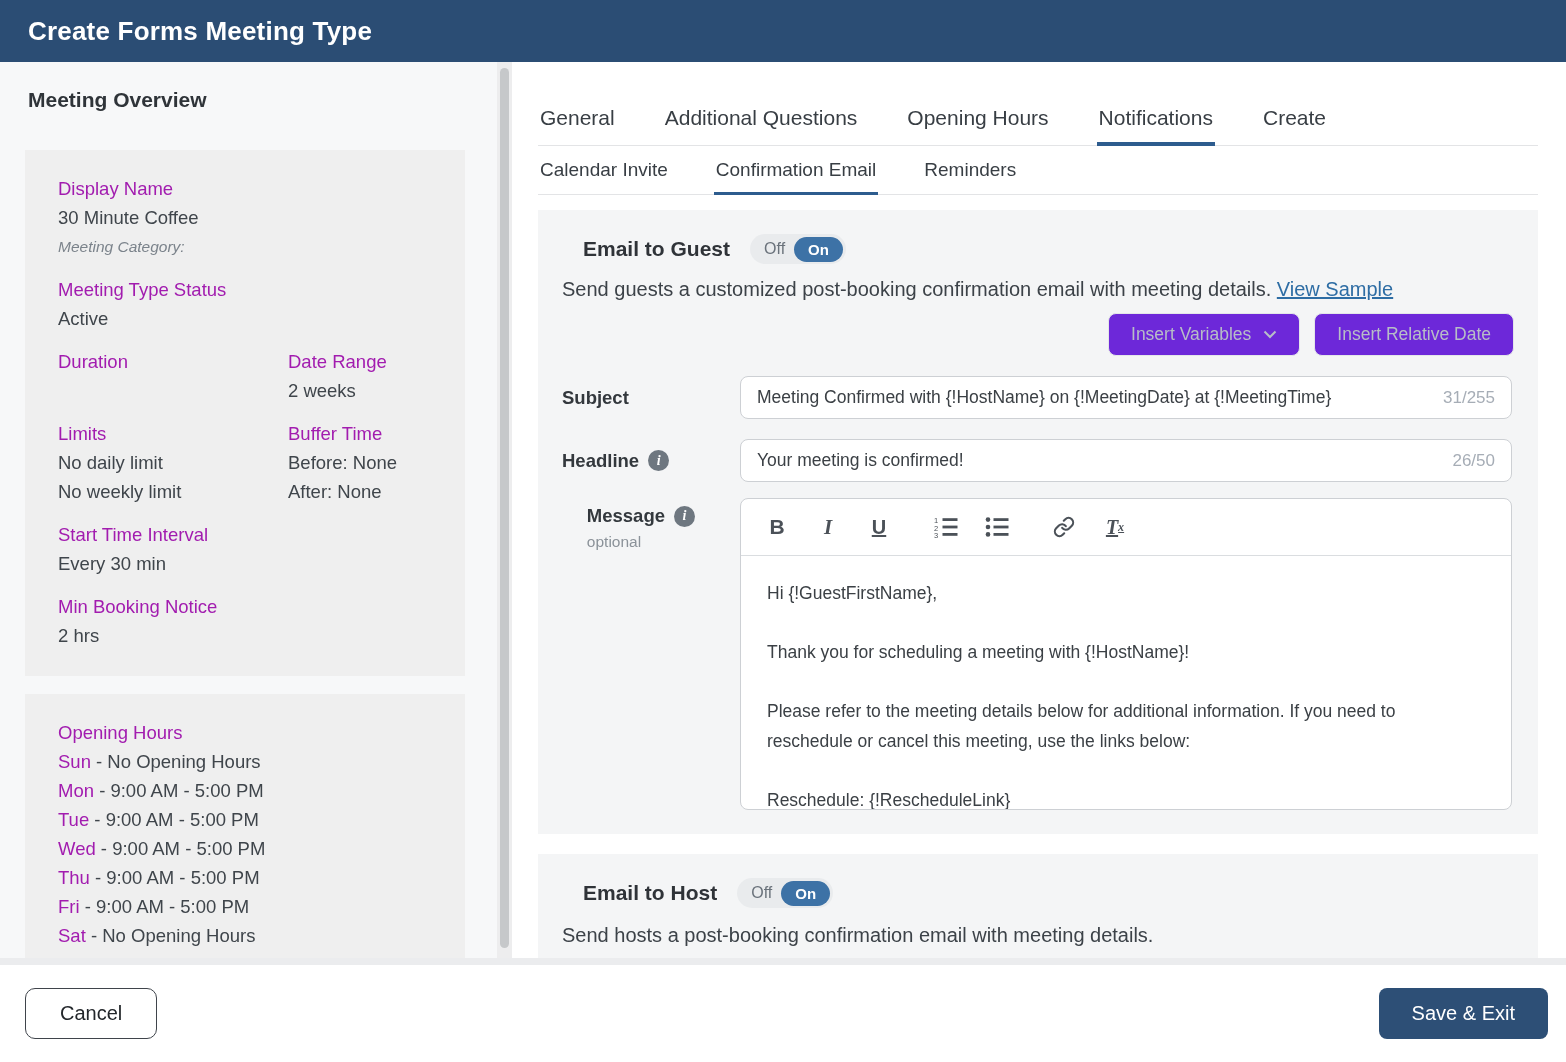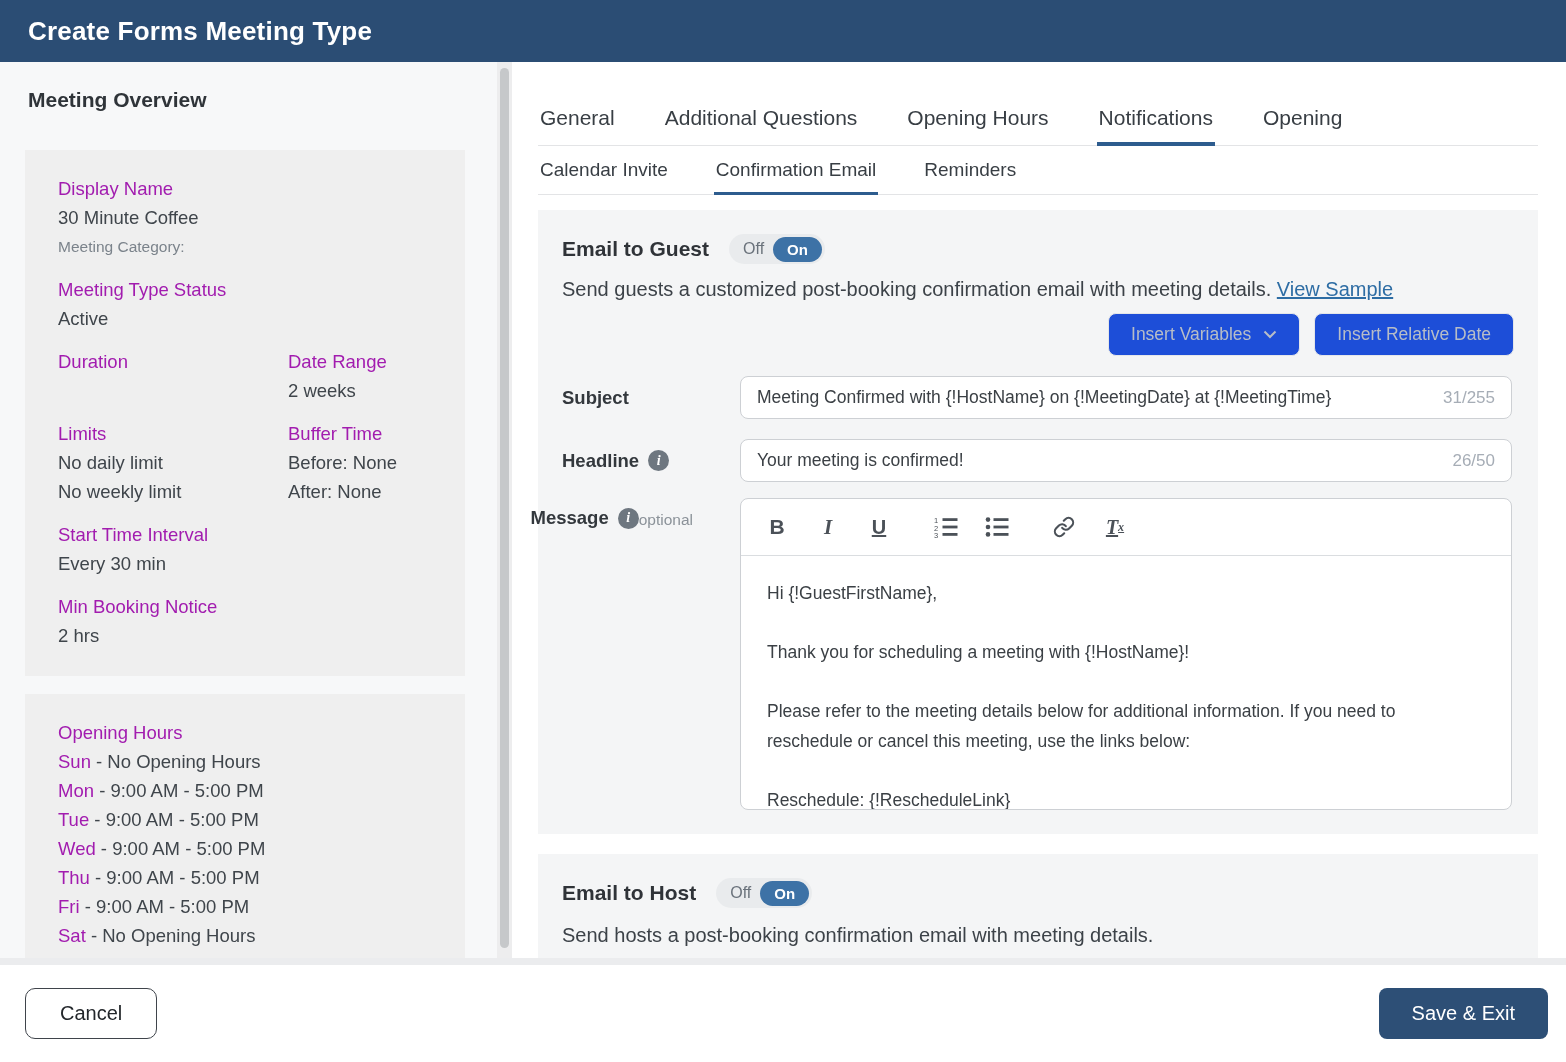--- a/index.html
+++ b/index.html
@@ -25,67 +25,67 @@
   
   .sidebar { position:absolute; top:62px; left:0; width:512px; height:896px; background:#f7f8f9; overflow:hidden; }
   .sidebar h2 { font-size:21px; font-weight:700; color:#2f3439; padding:26px 0 0 28px; }
   .scrolltrack { position:absolute; top:0; right:0; width:15px; height:100%; background:#ededee; }
   .scrollthumb { position:absolute; top:6px; left:3px; width:9px; height:880px; background:#c6c8ca; border-radius:5px; }
   .side-card { background:#efefef; width:440px; margin:0 0 18px 25px; padding:24px 20px 26px 33px;
                font-size:18.5px; line-height:29px; color:#3f454b; }
   .side-card b, .side-card .lbl { font-weight:400; color:#a21caf; }
   .side-card .group { margin-bottom:14px; }
   .side-card .group:last-child { margin-bottom:0; }
-  .muted { color:#7b838b; font-size:15.5px; }
+  .muted { color:#7b838b; font-size:15.5px;font-style:italic; }
   .twocol { display:grid; grid-template-columns:230px 1fr; }
   .first-card { margin-top:38px; }
   .day-line b { display:inline; }
 
   
   .main { position:absolute; top:62px; left:512px; width:1054px; height:896px; background:#fff; overflow:hidden;
           padding:44px 28px 0 26px; }
 
   .tabrow { display:flex; border-bottom:1px solid #e3e4e6; }
   .tab { position:relative; font-size:21px; color:#383e44; padding:0 2px 15px 2px; margin-right:46px; cursor:pointer; white-space:nowrap; }
   .tab.active::after { content:""; position:absolute; left:0; right:0; bottom:-1px; height:4px; background:#2d5c8e; }
   .subrow { display:flex; border-bottom:1px solid #e3e4e6; margin-top:13px; }
   .subtab { position:relative; font-size:19px; color:#383e44; padding:0 2px 13px 2px; margin-right:44px; cursor:pointer; white-space:nowrap; }
   .subtab.active::after { content:""; position:absolute; left:0; right:0; bottom:-1px; height:3px; background:#2d5c8e; }
 
   
   .sec-card { background:#f4f5f6; width:1000px; margin-top:15px; padding:24px; }
-  .sec-head { display:flex; align-items:center; }
+  .sec-head { display:flex; align-items:center;margin-left:21px; }
   .sec-title { font-size:21px; font-weight:700; color:#2f3338; }
   .toggle { display:inline-flex; align-items:center; background:#e9ebed; border-radius:16px; height:30px;
             margin-left:20px; padding:2px 3px 2px 14px; cursor:pointer; }
   .toggle .off { font-size:16px; color:#6a727b; margin-right:9px; }
   .toggle .on { background:#3d72a6; color:#fff; font-size:15px; font-weight:700; border-radius:13px; padding:4px 14px; }
   .sec-desc { font-size:20px; color:#3c4248; margin-top:14px; }
   .sec-desc a { color:#2e6da4; text-decoration:underline; cursor:pointer; }
 
   .insert-row { display:flex; justify-content:flex-end; gap:14px; margin-top:12px; }
-  .insert-btn { display:inline-flex; align-items:center; gap:12px; background:#1d4ed8; border:1px solid #e4e6e9;
+  .insert-btn { display:inline-flex; align-items:center; gap:12px; background:#6d28d9; border:1px solid #e4e6e9;
                 border-radius:8px; padding:10px 22px; font-size:17.5px; color:#b7bdc7; font-family:inherit; cursor:pointer; }
   .insert-btn svg { stroke:#b7bdc7; }
 
   .form-row { display:grid; grid-template-columns:178px 772px; column-gap:0; margin-top:20px; }
   .form-row .labelcell { display:flex; align-items:center; padding-right:45px; }
   .form-row .labelcell .lab { font-size:18.5px; font-weight:700; color:#33383d; }
   .info-i { display:inline-flex; align-items:center; justify-content:center; width:21px; height:21px; border-radius:50%;
             background:#6e7780; color:#fff; font-family:"Liberation Serif", serif; font-style:italic; font-weight:700;
             font-size:14px; margin-left:9px; flex:0 0 auto; cursor:pointer; }
   .field { display:flex; align-items:center; background:#fff; border:1px solid #cdd0d4; border-radius:8px;
            height:43px; padding:0 16px; }
   .field input { flex:1; min-width:0; border:none; outline:none; background:transparent; font-family:inherit;
                  font-size:17.5px; color:#3b4045; }
   .counter { font-size:17px; color:#a6adb6; margin-left:8px; white-space:nowrap; }
 
   .msg-row { margin-top:16px; }
   .msg-row .labelcell { align-items:flex-start; justify-content:flex-end; padding-top:7px; }
-  .msg-label-box { display:flex; align-items:flex-end; }
+  .msg-label-box { display:flex; flex-direction:column; }
   .msg-label-line { display:flex; align-items:center; }
   .msg-optional { font-size:15.5px; color:#8b9299; margin-top:6px; margin-right:2px; }
   .editor { background:#fff; border:1px solid #cdd0d4; border-radius:8px; height:312px; overflow:hidden; }
   .ed-toolbar { display:flex; align-items:center; height:57px; border-bottom:1px solid #dadde0; padding:0 24px; }
   .ed-btn { display:inline-flex; align-items:center; justify-content:center; min-width:24px; height:30px;
             margin-right:27px; color:#4b5158; cursor:pointer; background:none; border:none; font-family:inherit; }
   .ed-b { font-weight:800; font-size:21px; }
   .ed-i { font-family:"Liberation Serif", serif; font-style:italic; font-weight:700; font-size:21px; }
   .ed-u { font-size:20px; text-decoration:underline; font-weight:600; }
   .ed-gap { margin-left:16px; }
@@ -166,21 +166,21 @@
     </div>
   </div>
 
   <div class="main">
 
     <div class="tabrow">
       <div class="tab">General</div>
       <div class="tab">Additional Questions</div>
       <div class="tab">Opening Hours</div>
       <div class="tab active">Notifications</div>
-      <div class="tab">Opening</div>
+      <div class="tab">Create</div>
     </div>
 
     <div class="subrow">
       <div class="subtab">Calendar Invite</div>
       <div class="subtab active">Confirmation Email</div>
       <div class="subtab">Reminders</div>
     </div>
 
     <div class="sec-card">
       <div class="sec-head">

